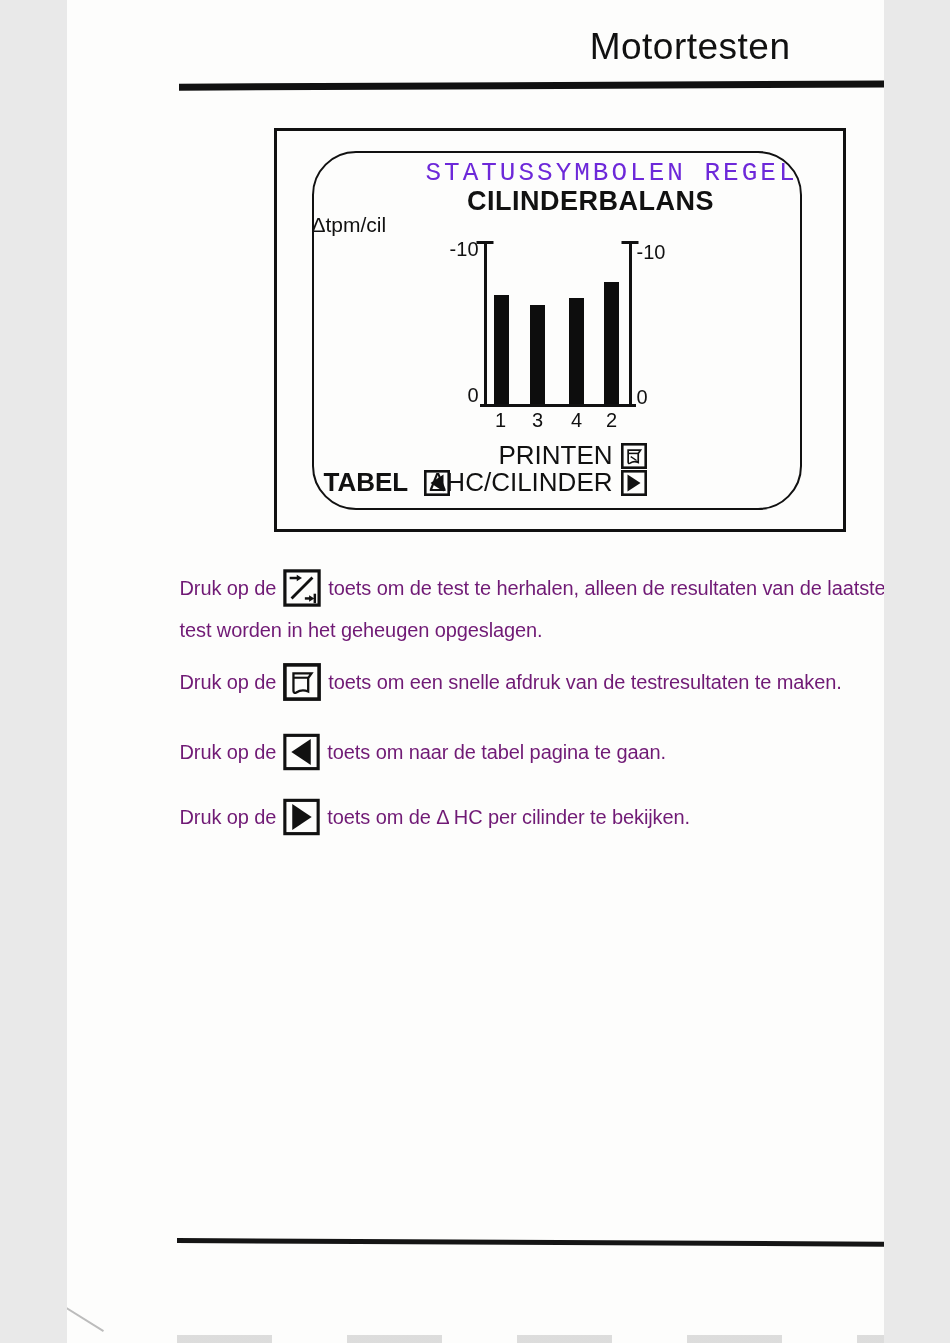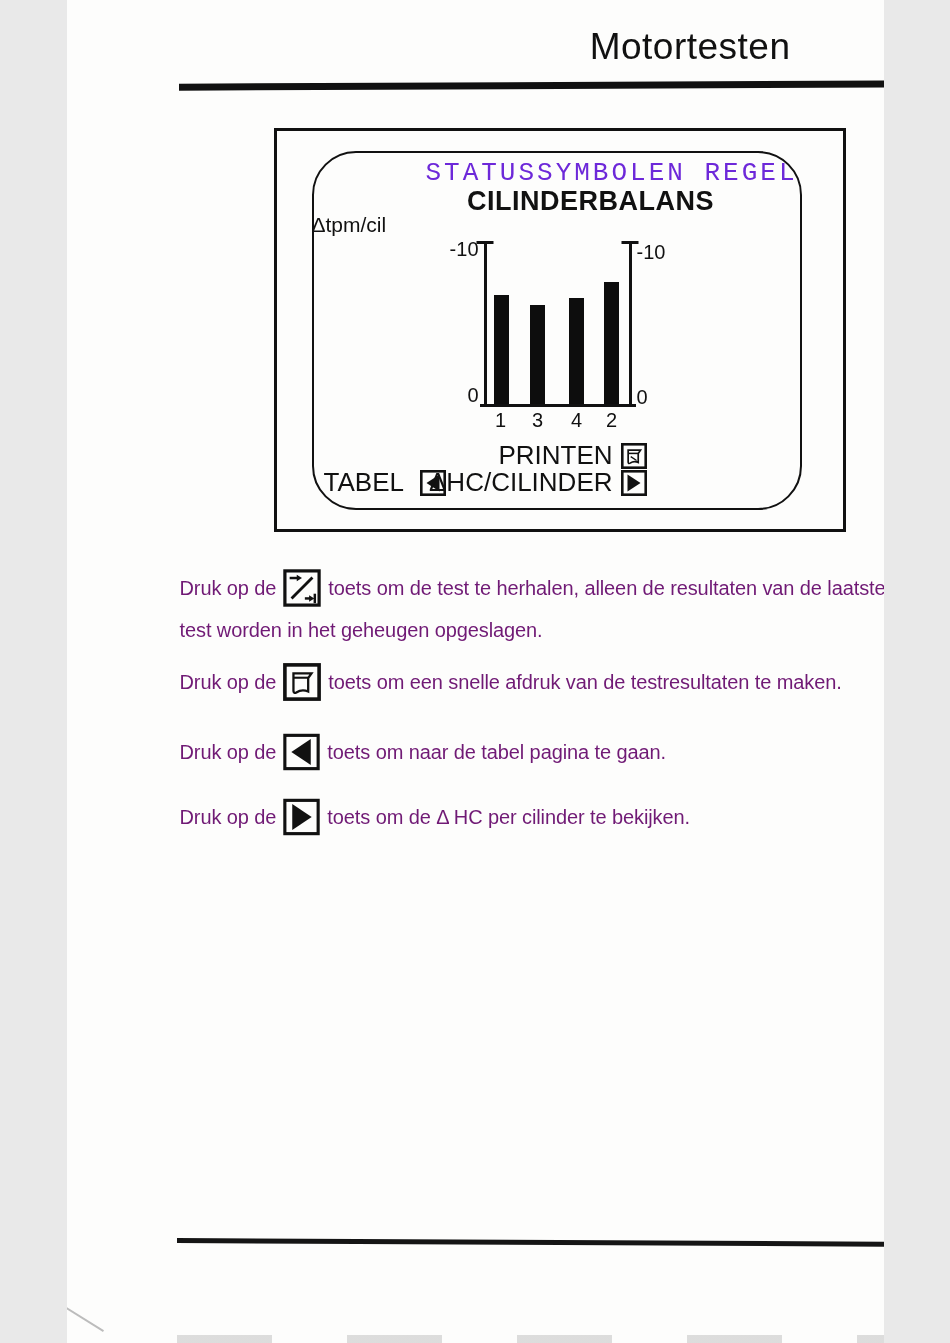--- a/index.html
+++ b/index.html
@@ -122,21 +122,21 @@
     <span>PRINTEN</span>
       <span class="gap"></span>
     <svg class="skicon" width="26" height="26" viewBox="0 0 40 40">
       <rect x="2" y="2" width="36" height="36" fill="#fdfdfc" stroke="#111" stroke-width="4"></rect>
       <path d="M11 11 h19 l-3.5 5 v14 q-6.5 -3 -12.5 1 q-2.5 1.5 -3 -1.5 z" fill="#fdfdfc" stroke="#111" stroke-width="2.6"></path>
       <line x1="12" y1="16" x2="27" y2="16" stroke="#111" stroke-width="2.4"></line>
       <line x1="15" y1="21" x2="24" y2="27" stroke="#111" stroke-width="2"></line>
     </svg>
   </div>
 
-  <div class="skrow" style="left:257px;top:467px;">
+  <div class="skrow" style="left:257px;top:467px;font-weight:bold;">
     <span>TABEL</span>
       <span class="gap"></span>
       <span class="gap"></span>
     <svg class="skicon" width="26" height="26" viewBox="0 0 40 40">
       <rect x="2" y="2" width="36" height="36" fill="#fdfdfc" stroke="#111" stroke-width="4"></rect>
       <path d="M30 7 L30 33 L10 20 Z" fill="#111"></path>
     </svg>
   </div>
 
   <div class="skrow" style="right:237px;top:467px;justify-content:center;">

